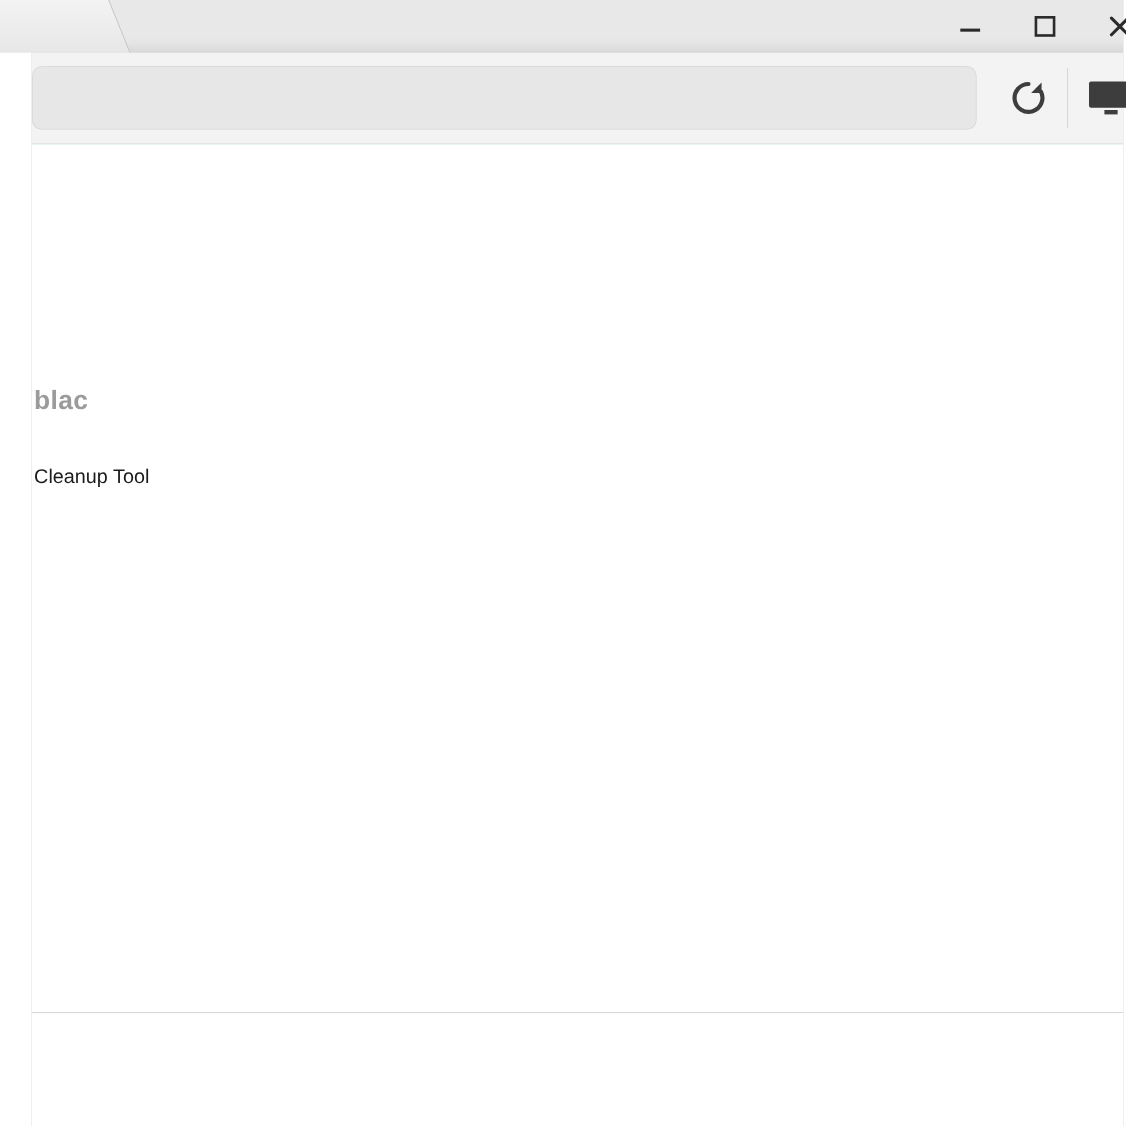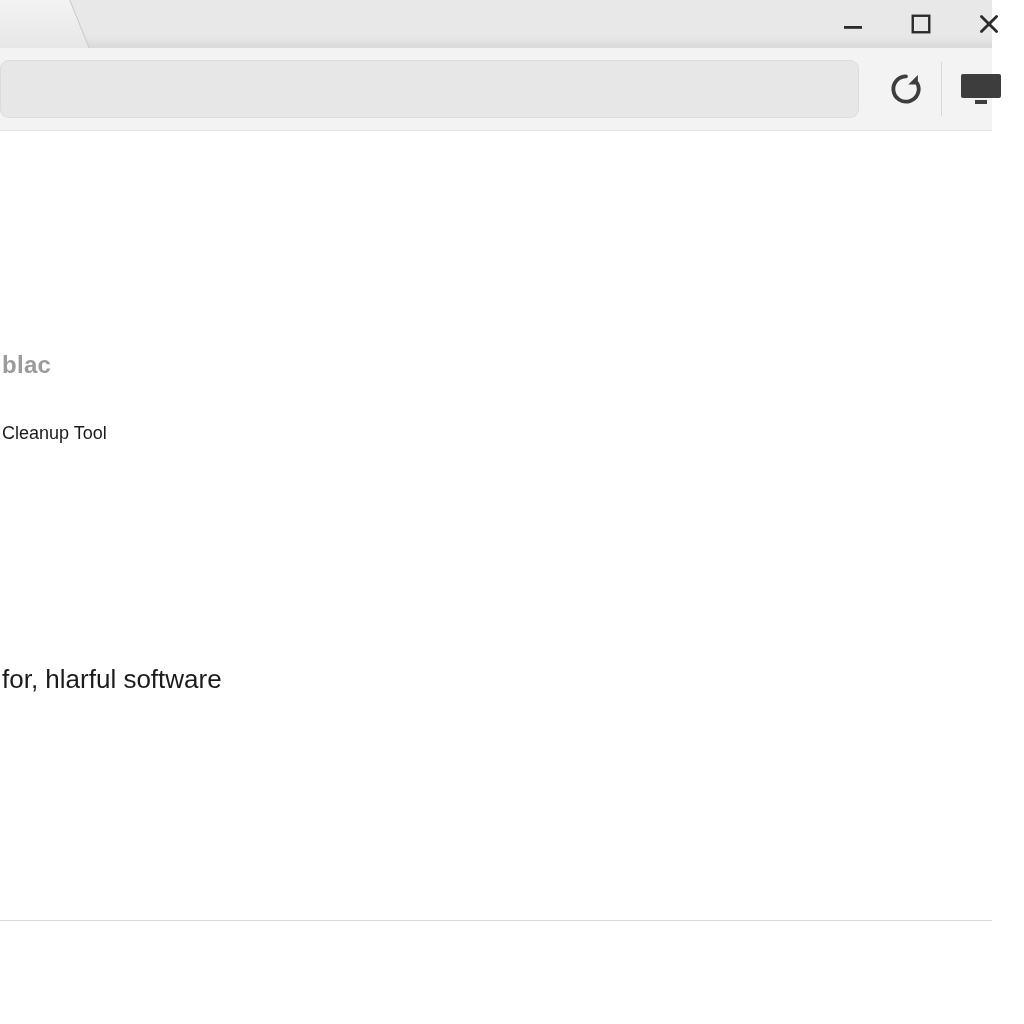--- a/index.html
+++ b/index.html
@@ -8,20 +8,21 @@
     height: 1024px;
     overflow: hidden;
     font-family: "Segoe UI", Arial, Helvetica, sans-serif;
     background: #ffffff;
   }
   .window {
     position: relative;
     width: 992px;
     height: 1024px;
     background: #15803d;
+    margin-left: 29px;
   }
 
   
   .titlebar {
     position: absolute;
     left: 0; top: 0; right: 0;
     height: 48px;
     background: #e8e8e8;
     border-bottom: 1px solid #dcdcdc;
     box-shadow: inset 0 -14px 12px -12px rgba(0,0,0,0.10);
@@ -181,18 +182,17 @@
     </div>
   </div>
 
   <div class="content">
     <div class="crumb">blac</div>
 
     <div class="page-title">Cleanup Tool</div>
 
     <div class="spacer"></div>
 
-    <div class="body-line">for, hlarful software</div>
   </div>
 
   <div class="hr-bottom"></div>
 
 </div>
 
 </body></html>

